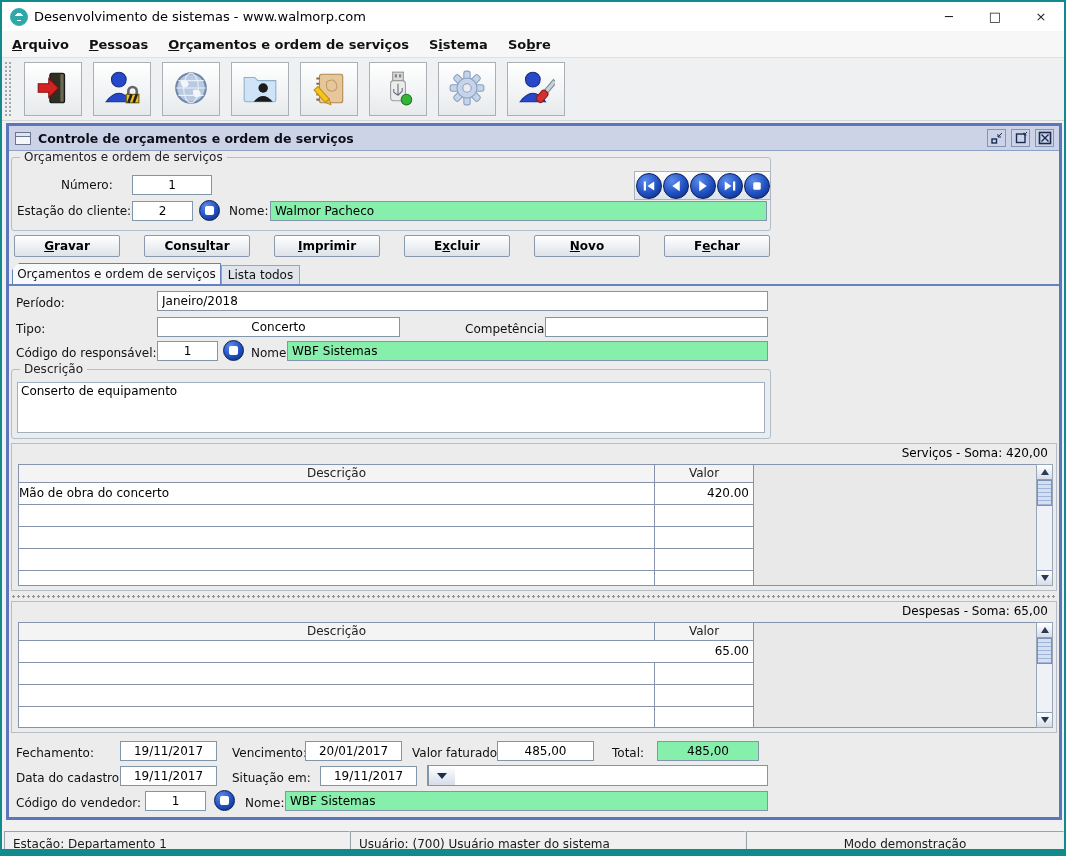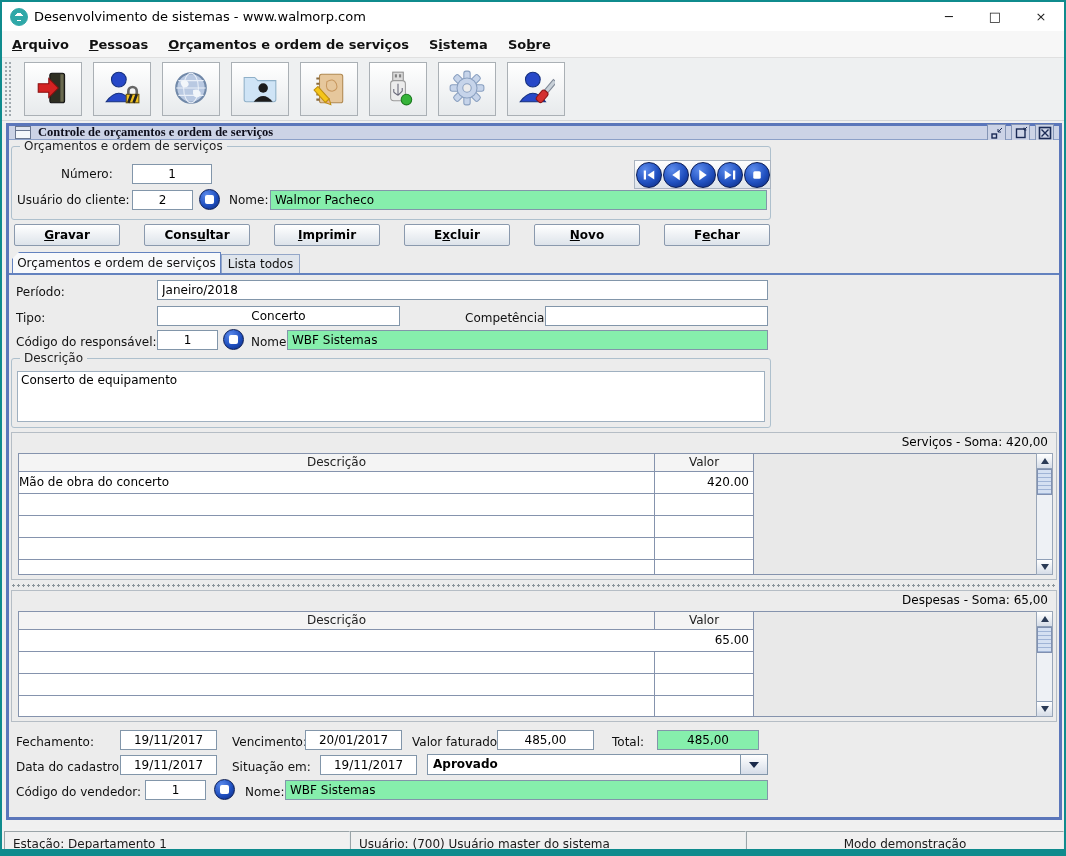--- a/index.html
+++ b/index.html
@@ -33,24 +33,24 @@
              border-bottom:1px solid #d4d6d8; display:flex; align-items:center; }
   .gripper { width:9px; height:56px; margin-left:2px;
              background:radial-gradient(circle, #9fa8ad 1px, transparent 1.4px) 0 0/4px 4px; }
   .tbtn { width:58px; height:54px; margin-left:11px; border:1px solid #aab0b5;
           background:linear-gradient(#ffffff,#e7eaec); display:flex; align-items:center; justify-content:center; }
   .tbtn svg { width:38px; height:38px; }
 
   
   .iframe { position:absolute; left:4px; top:121px; width:1056px; height:697px;
             border:3px solid #5b76ba; background:#ececec; }
-  .ftitle { height:14px; background:#ccd3e6;
+  .ftitle { height:25px; background:#ccd3e6;
             background-image:radial-gradient(circle,#b2bcd4 22%, transparent 25%);
             background-size:4px 4px; border-bottom:1px solid #8ca0c8;
-            display:flex; align-items:center;font-family:Liberation Serif, serif; }
+            display:flex; align-items:center; }
   .fticon { width:16px; height:13px; margin:0 7px 0 6px; border:1px solid #6a7690; background:#f4f6fa; position:relative; }
   .fticon::before{ content:""; position:absolute; left:0; top:0; right:0; height:3px; background:#dfe4ee; border-bottom:1px solid #6a7690; }
   .ftitle-text { font-size:12.5px; font-weight:bold; color:#0d0d1a; }
   .fbtns { margin-left:auto; display:flex; gap:5px; margin-right:5px; }
   .fbtn { width:19px; height:18px; background:#ccd3e6; border:1px solid #8494b4;
           display:flex; align-items:center; justify-content:center; }
   .fbtn svg { width:14px; height:14px; }
 
   .fcontent { position:relative; width:100%; height:666px; background:#ececec; overflow:hidden; }
 
@@ -297,21 +297,21 @@
               <path d="M5 6 v12 l9 -6 z"></path>
               <rect x="16" y="6" width="3" height="12"></rect>
             </svg>
           </div>
         <div class="navbtn">
             <svg viewBox="0 0 24 24">
               <rect x="7" y="7" width="10" height="10" rx="2"></rect>
             </svg>
           </div>
       </div>
-      <span class="lbl" style="left:8px; top:50px;">Usuário do cliente:</span>
+      <span class="lbl" style="left:8px; top:50px;">Estação do cliente:</span>
       <input class="tf center" style="left: 123px; top: 50px; width: 61px;" value="2">
       <div class="lookup" style="left:190px; top:49px;">
           <i></i>
         </div>
       <span class="lbl" style="left:220px; top:50px;">Nome:</span>
       <input class="tf ro" style="left: 261px; top: 50px; width: 497px;" value="Walmor Pacheco">
 
       <button class="abtn" style="left:5px;"><u>G</u>ravar</button>
       <button class="abtn" style="left:135px;">Cons<u>u</u>ltar</button>
       <button class="abtn" style="left:265px;"><u>I</u>mprimir</button>
@@ -436,21 +436,20 @@
       <span class="lbl" style="left:403px; top:592px;">Valor faturado:</span>
       <input class="tf center" style="left: 488px; top: 590px; width: 97px;" value="485,00">
       <span class="lbl" style="left:603px; top:592px;">Total:</span>
       <input class="tf ro center" style="left: 648px; top: 590px; width: 102px;" value="485,00">
 
       <span class="lbl" style="left:7px; top:617px;">Data do cadastro:</span>
       <input class="tf center" style="left: 111px; top: 615px; width: 97px;" value="19/11/2017">
       <span class="lbl" style="left:223px; top:617px;">Situação em:</span>
       <input class="tf center" style="left: 311px; top: 615px; width: 97px;" value="19/11/2017">
       <div class="combo" style="left:418px; top:614px; width:341px;">
-        <span class="cval">Aprovado</span>
         <span class="cbtn">
             <i></i>
           </span>
       </div>
 
       <span class="lbl" style="left:7px; top:642px;">Código do vendedor:</span>
       <input class="tf center" style="left: 136px; top: 640px; width: 61px;" value="1">
       <div class="lookup" style="left:205px; top:639px;">
           <i></i>
         </div>

